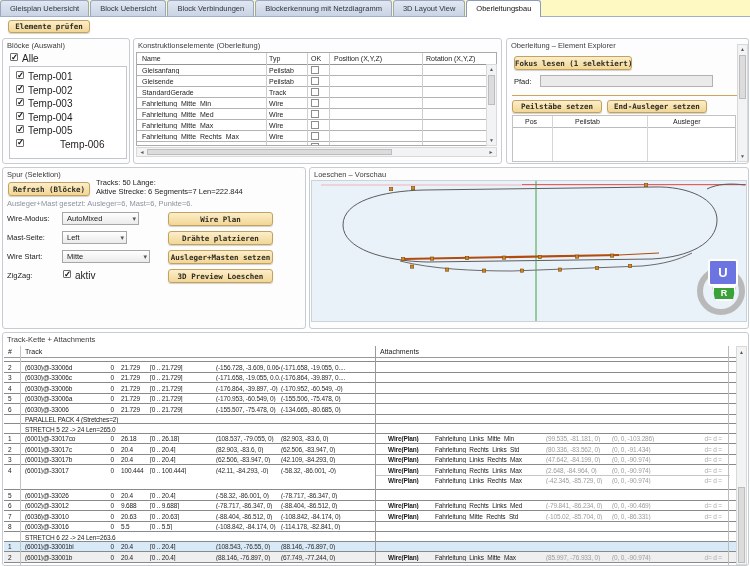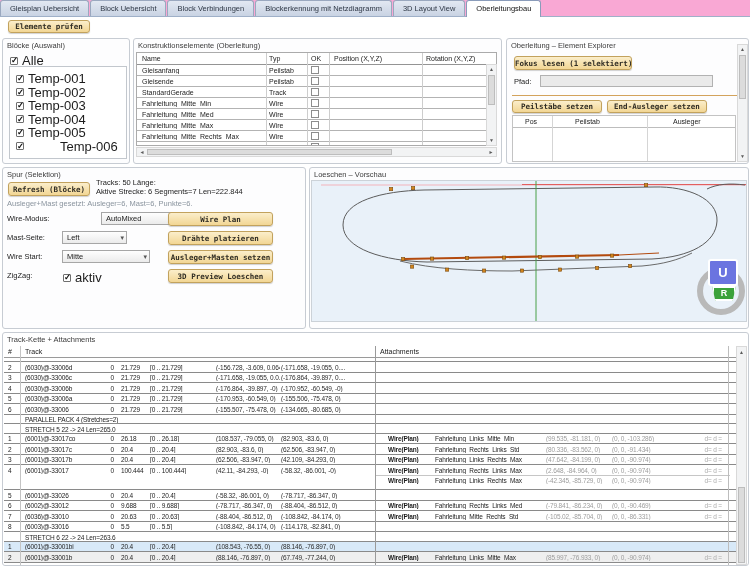--- a/index.html
+++ b/index.html
@@ -1,36 +1,36 @@
 <!DOCTYPE html>
 <html><head>
 <meta charset="utf-8">
 <style>
   *{box-sizing:border-box;margin:0;padding:0}
   html,body{width:750px;height:566px;overflow:hidden}
   body{font-family:"Liberation Sans",sans-serif;color:#1c1c1c;background:#fff}
   #app{position:relative;width:750px;height:566px;background:#fff;overflow:hidden}
 
   
-  .tabbar{position:absolute;left:0;top:0;width:750px;height:17px;background:#f9a8d4;border-bottom:1px solid #9fb0c8;display:flex;align-items:flex-end}
+  .tabbar{position:absolute;left:0;top:0;width:750px;height:17px;background:#fef9c3;border-bottom:1px solid #9fb0c8;display:flex;align-items:flex-end}
   .tab{height:16px;line-height:15px;padding:0 9px;font-size:7.5px;color:#2e3745;background:linear-gradient(#e2e8f2,#c9d3e3);border:1px solid #9aa8bf;border-bottom:none;border-radius:3px 3px 0 0;margin-right:1px;white-space:nowrap;cursor:pointer}
   .tab.active{background:#fff;height:17px;line-height:16px;border-color:#8a9cba;margin-bottom:-1px;color:#111}
 
   
   .panel{position:absolute;background:#fdfdfe;border:1px solid #c7ccd3;border-radius:3px}
   .panel-title{position:absolute;left:4px;top:2px;font-size:7.5px;color:#3c3c3c;white-space:nowrap}
   .ibox{position:absolute;background:#fff;border:1px solid #c2c7cd}
 
   
   .tanbtn{position:absolute;background:linear-gradient(#fbeecb,#f2d694);border:1px solid #c2a25d;border-radius:3px;font-family:"DejaVu Sans Mono","Liberation Mono",monospace;font-weight:bold;font-size:7.5px;color:#2f2c24;text-align:center;cursor:pointer;box-shadow:0 1px 1px rgba(0,0,0,.18);white-space:nowrap;overflow:hidden}
 
   
   .chk{display:inline-block;width:8px;height:8px;background:#fff;border:1px solid #6f6f6f;border-radius:1px;position:relative;vertical-align:-1px;margin-right:4px;flex:0 0 8px}
   .chk.on:after{content:"✓";position:absolute;left:0px;top:-2.5px;font-size:8.5px;font-weight:bold;color:#111}
-  .chkrow{display:flex;align-items:center;font-size:13px;color:#1c1c1c;cursor:pointer;white-space:nowrap}
+  .chkrow{display:flex;font-size:10px;color:#1c1c1c;cursor:pointer;white-space:nowrap}
 
   
   .combo{position:absolute;height:13px;background:linear-gradient(#fefefe,#ebebeb);border:1px solid #a6a6a6;font-size:7.5px;color:#222;line-height:11px;padding:0 12px 0 4px;cursor:pointer;white-space:nowrap;overflow:hidden}
   .combo .arr{position:absolute;right:2px;top:0;font-size:7px;color:#555;line-height:12px}
 
   
   .sb{position:absolute;background:#f2f3f4;border:1px solid #d9d9d9}
   .sb .thumb{position:absolute;background:#dcdcdc;border:1px solid #bdbdbd}
   .sb .arrow{position:absolute;font-size:5px;color:#5a5a5a;width:100%;text-align:center;line-height:9px}
 
@@ -228,21 +228,21 @@
 
   <div class="panel" style="left:2px;top:167px;width:304px;height:162px">
     <div class="panel-title">Spur (Selektion)</div>
   </div>
   <button class="tanbtn" style="left:8px;top:182px;width:82px;height:14px">Refresh (Blöcke)</button>
   <div class="lbl" style="left:96px;top:178px">Tracks: 50    Länge:</div>
   <div class="lbl" style="left:96px;top:187px">Aktive Strecke: 6  Segments=7  Len=222.844</div>
   <div class="lbl gray" style="left:7px;top:199px">Ausleger+Mast gesetzt: Ausleger=6, Mast=6, Punkte=6.</div>
   <div id="spur-fields">
       <div class="lbl" style="left: 7px; top: 214px;">Wire-Modus:</div>
-      <div class="combo" style="left: 62px; top: 212px; width: 77px; margin-left: 39px;"><span>AutoMixed</span><span class="arr">▾</span></div>
+      <div class="combo" style="left: 62px; top: 212px; width: 77px;"><span>AutoMixed</span><span class="arr">▾</span></div>
       <div class="lbl" style="left: 7px; top: 233px;">Mast-Seite:</div>
       <div class="combo" style="left: 62px; top: 231px; width: 65px;"><span>Left</span><span class="arr">▾</span></div>
       <div class="lbl" style="left: 7px; top: 252px;">Wire Start:</div>
       <div class="combo" style="left: 62px; top: 250px; width: 88px;"><span>Mitte</span><span class="arr">▾</span></div>
     </div>
   <div class="lbl" style="left:7px;top:271px">ZigZag:</div>
   <div class="chkrow" style="position:absolute;left:63px;top:270px">
     <span class="chk on"></span>
     <span>aktiv</span>
   </div>

